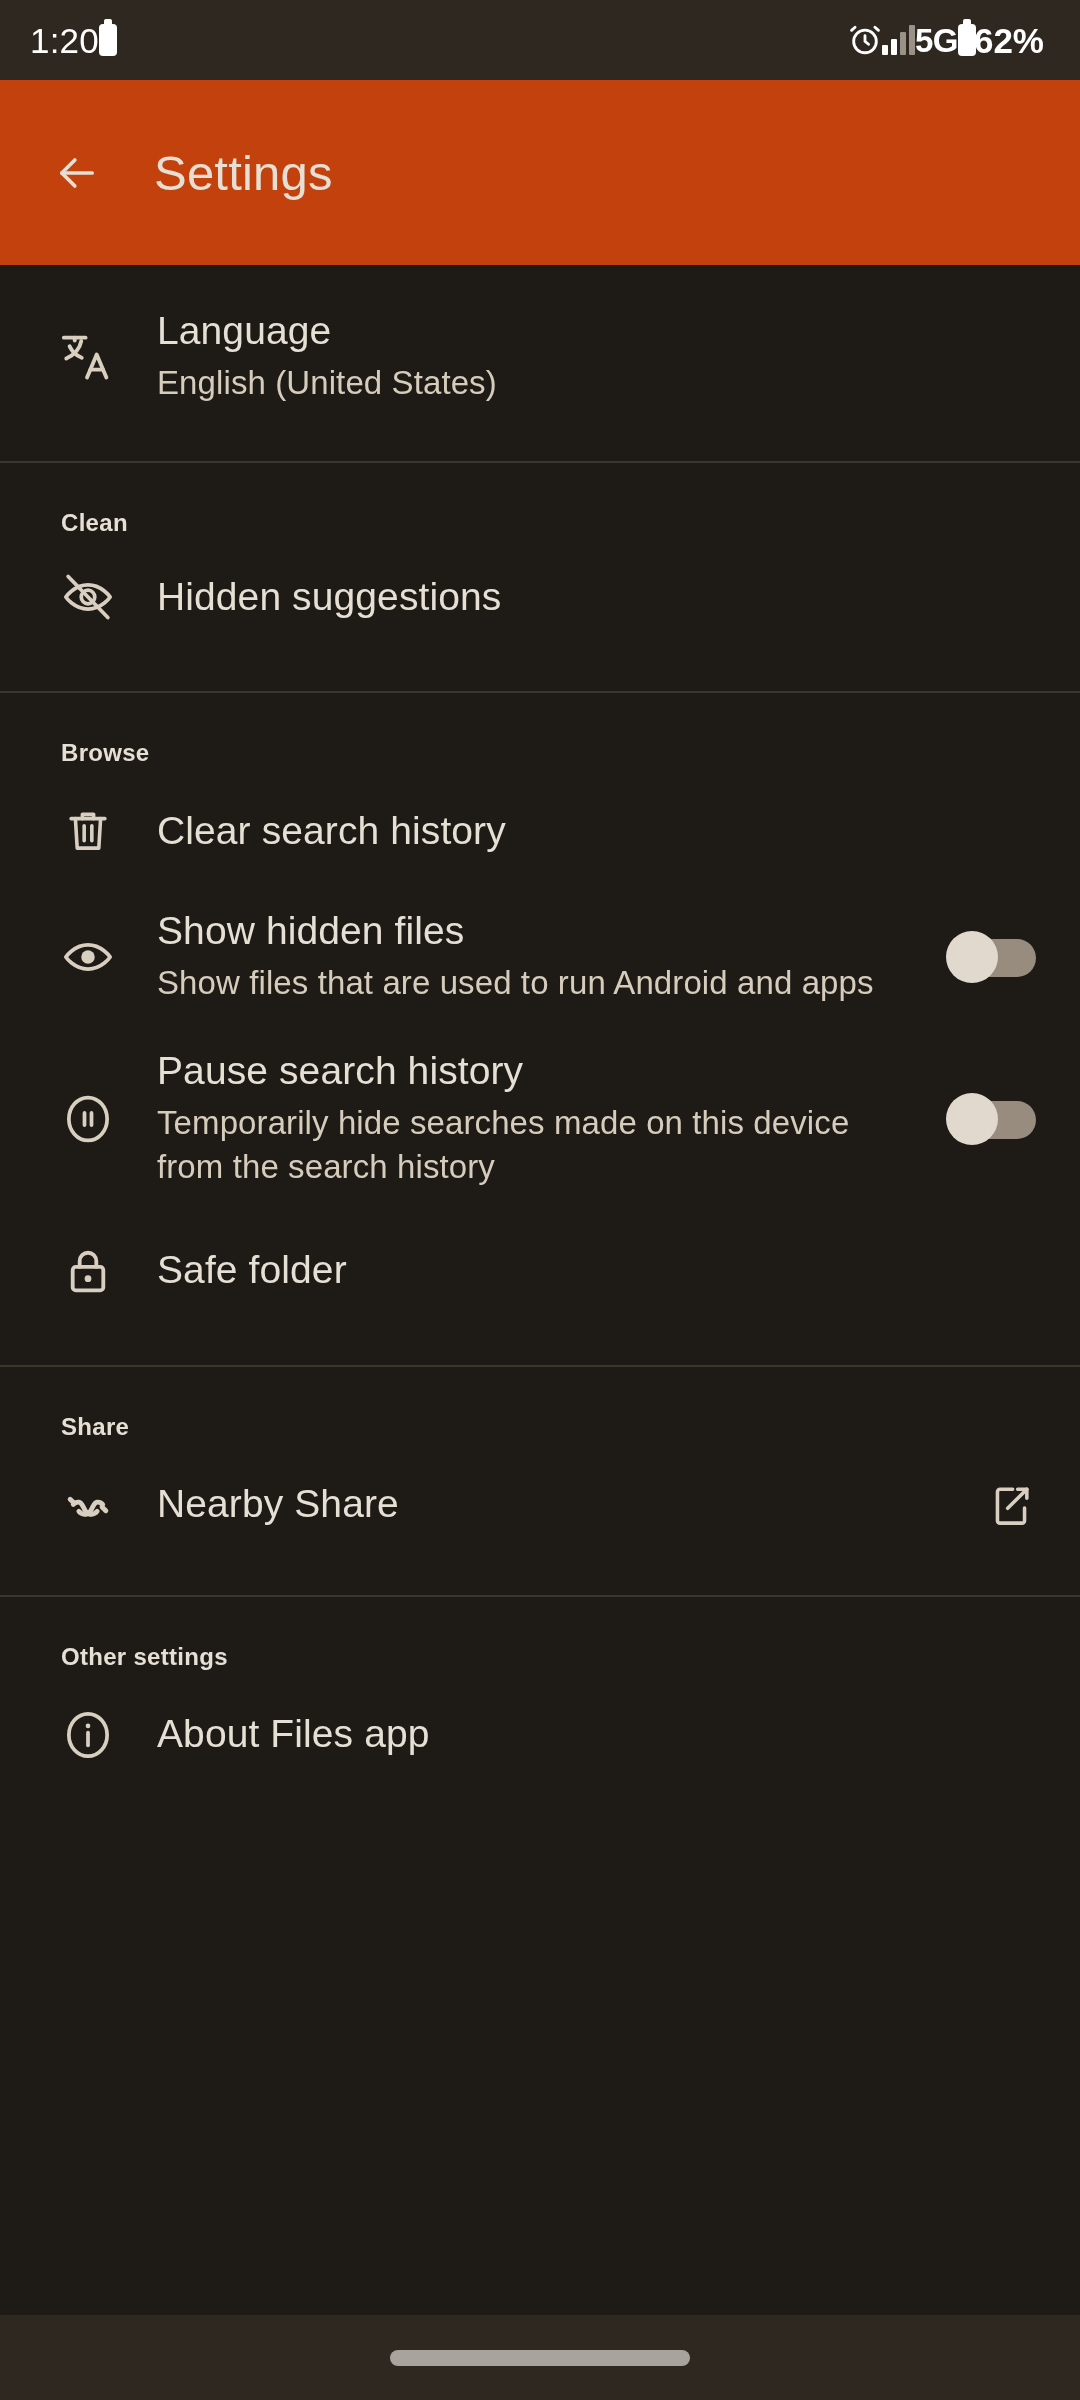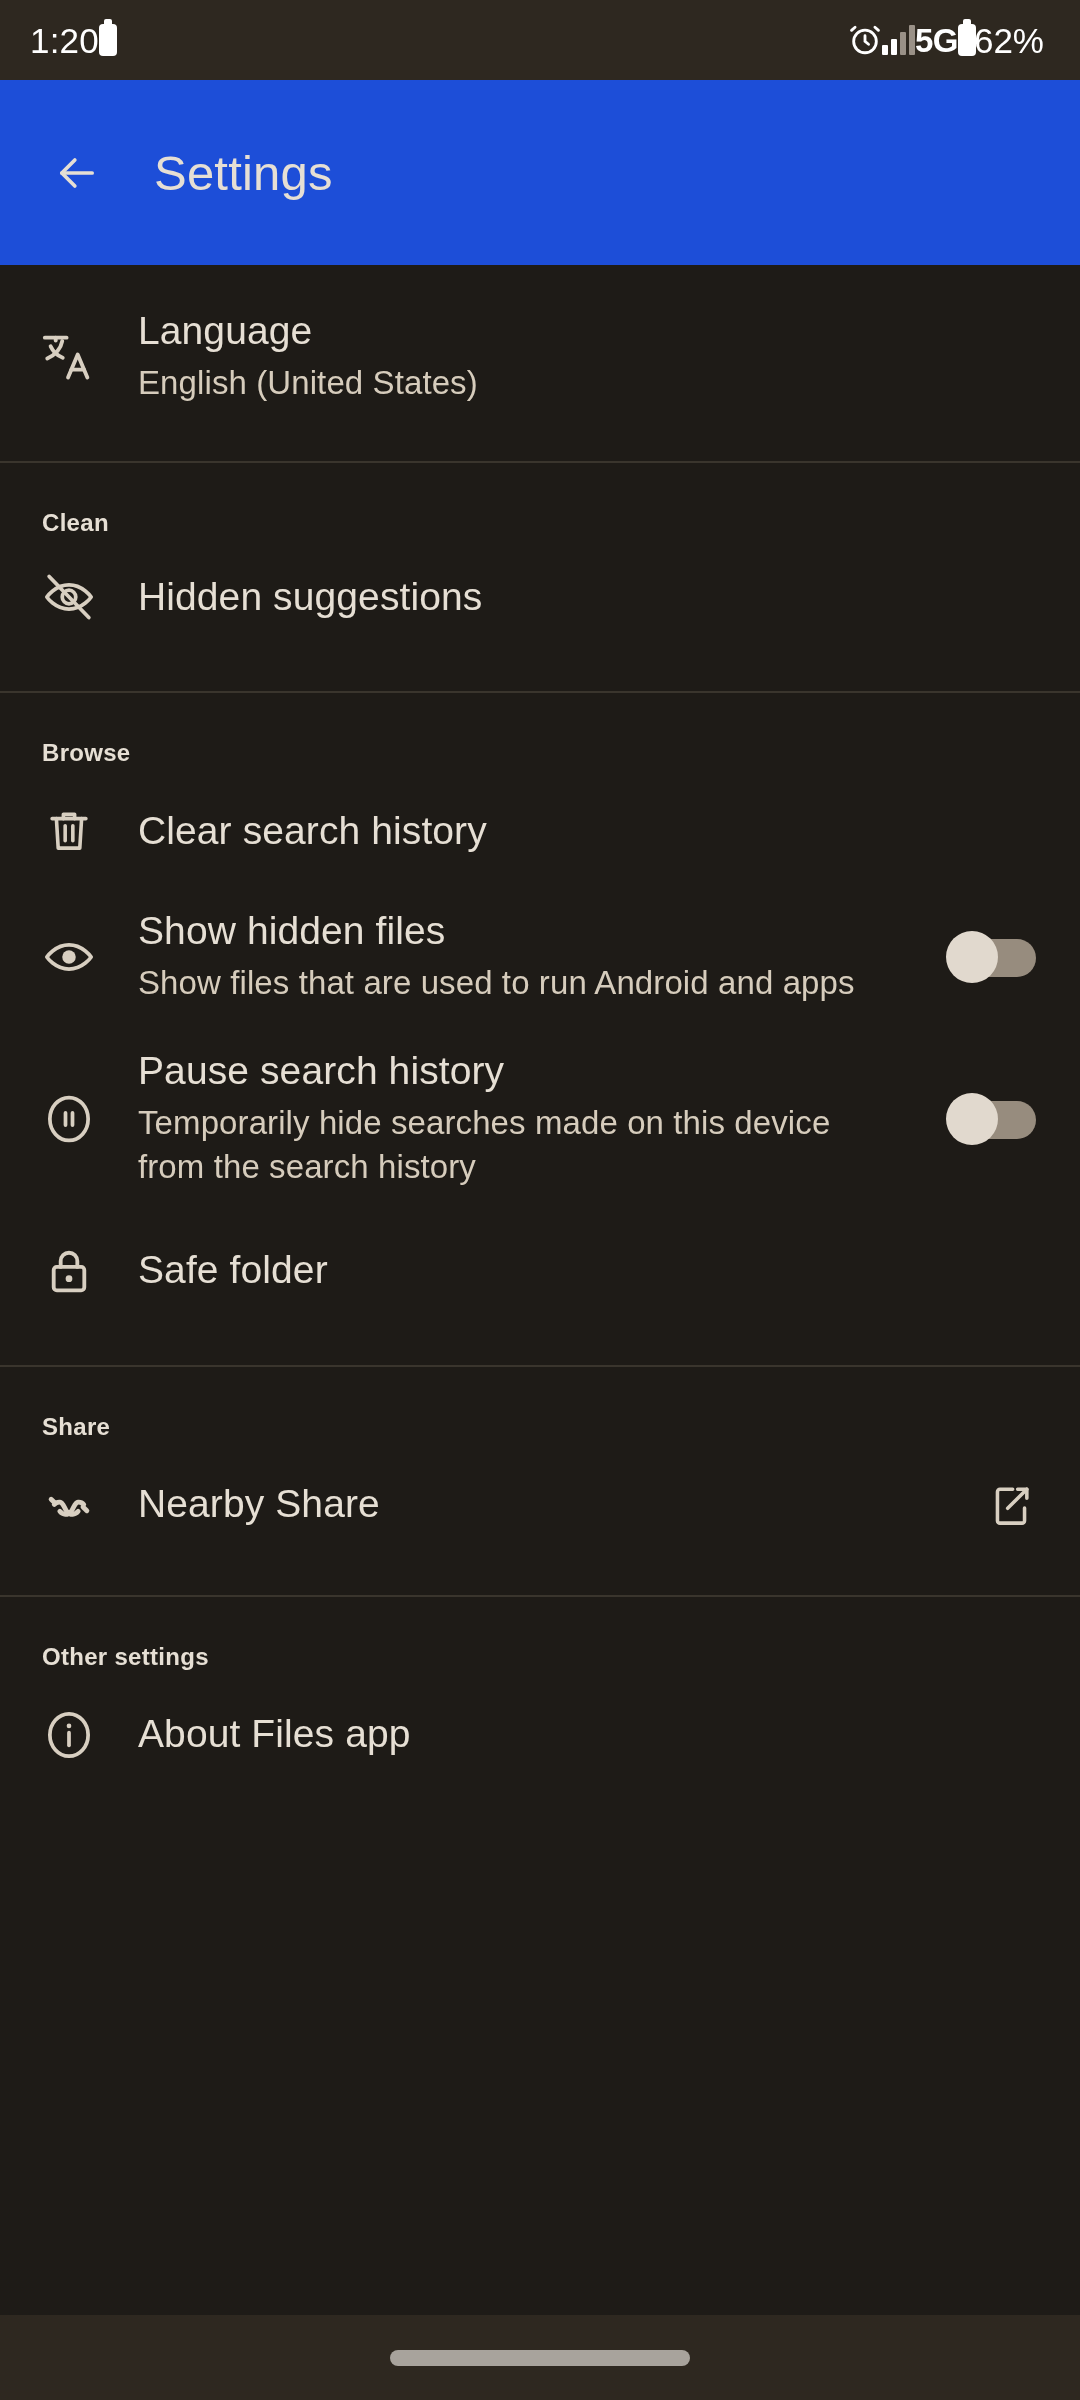--- a/index.html
+++ b/index.html
@@ -57,21 +57,21 @@
     content:"";
     position:absolute;
     top:-5px; left:5px;
     width:8px; height:5px;
     border-radius:2px 2px 0 0;
     background:#FFFFFF;
   }
   .battery-pct {
     color:#FFFFFF;
     font-size:35px;
-    font-weight:400;
+    font-weight:700;
     line-height:1;
     margin-left:-2px;
   }
   .net-5g {
     color:#FFFFFF;
     font-size:33px;
     font-weight:700;
     line-height:1;
     letter-spacing:-0.5px;
   }
@@ -88,21 +88,21 @@
     border-radius:1px;
   }
   .signal i.b1 { height:10px; }
   .signal i.b2 { height:16px; background:#FFFFFF;}
   .signal i.b3 { height:23px; background:#9A9187;}
   .signal i.b4 { height:30px; background:#9A9187;}
 
   
   .app-bar {
     flex:0 0 185px;
-    background:#1d4ed8;
+    background:#c2410c;
     display:flex;
     align-items:center;
     padding-left:48px;
     gap:48px;
   }
   .back-btn {
     width:58px; height:58px;
     display:flex; align-items:center; justify-content:center;
     cursor:pointer;
   }
@@ -199,21 +199,21 @@
     left:0;
     top:0;
     width:52px;
     height:52px;
     border-radius:50%;
     background:#E1D9CE;
   }
 
   
   .pad-row-top { padding-top:30px; }
-  .group { padding-bottom:34px; }
+  .group { padding-bottom:34px;padding-left:19px; }
   .group-first { padding-top:14px; }
 
   
   .nav-bar {
     flex:0 0 85px;
     background:#2E2820;
     display:flex;
     align-items:center;
     justify-content:center;
   }

